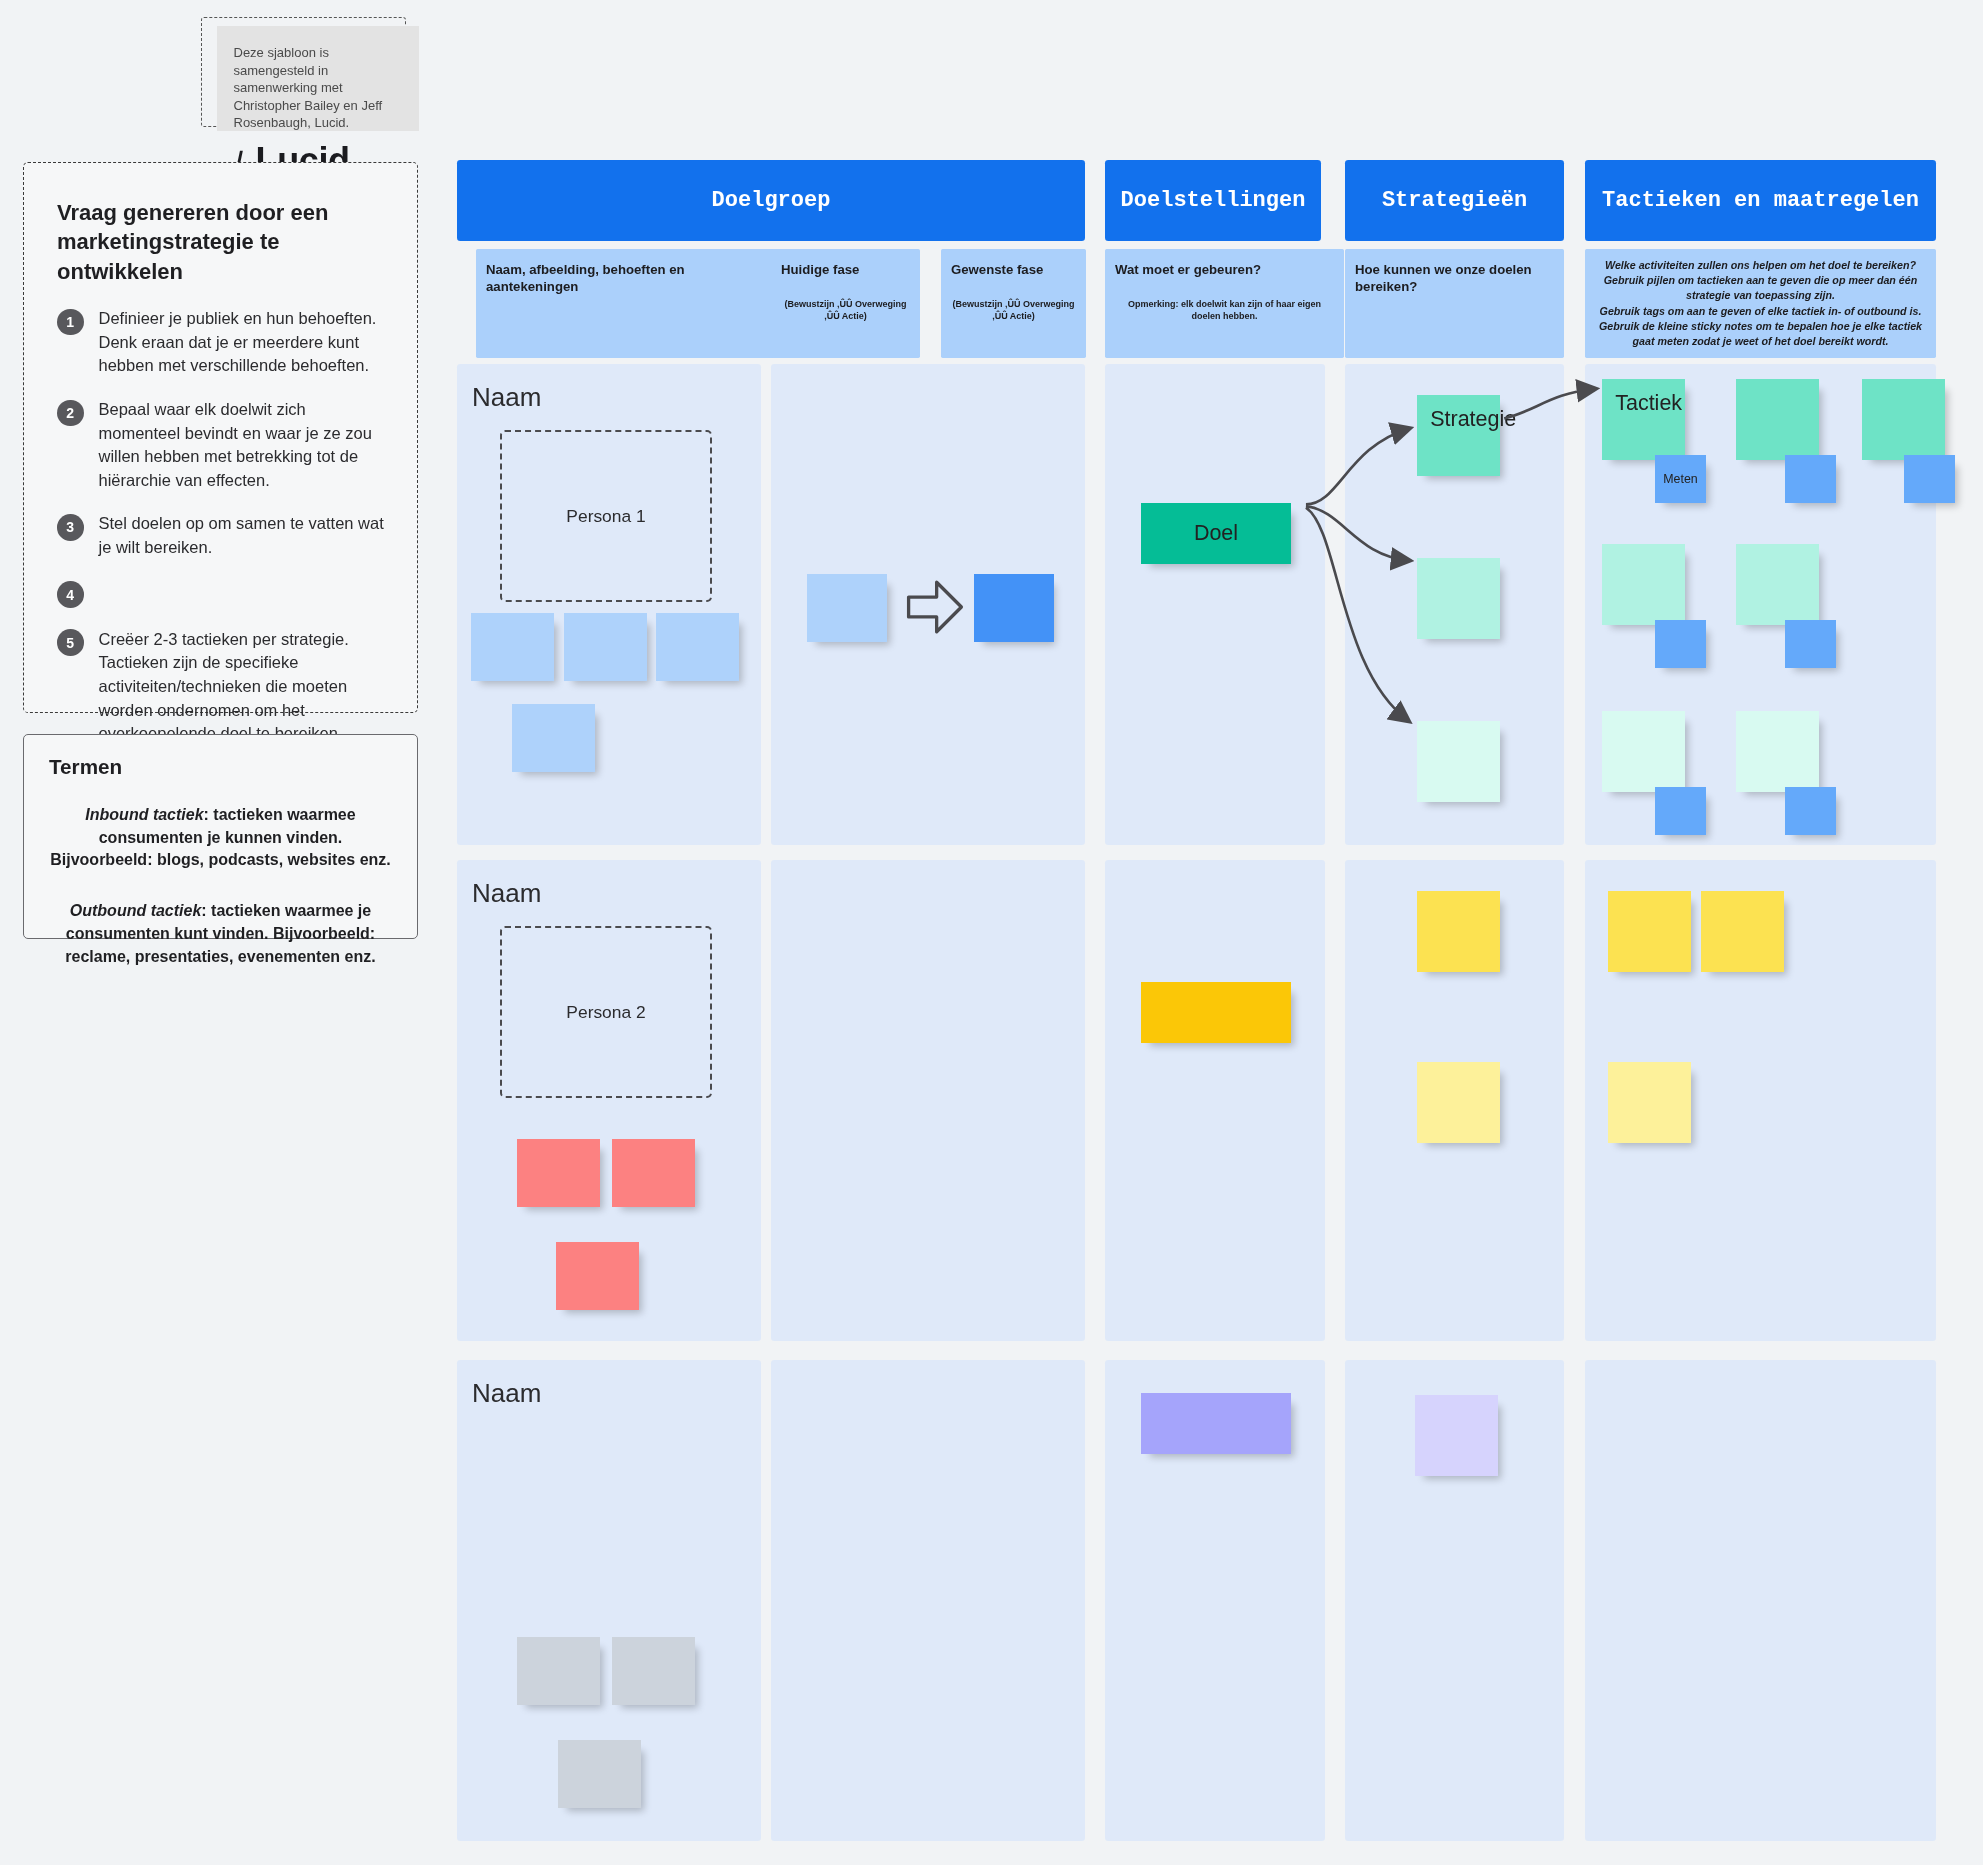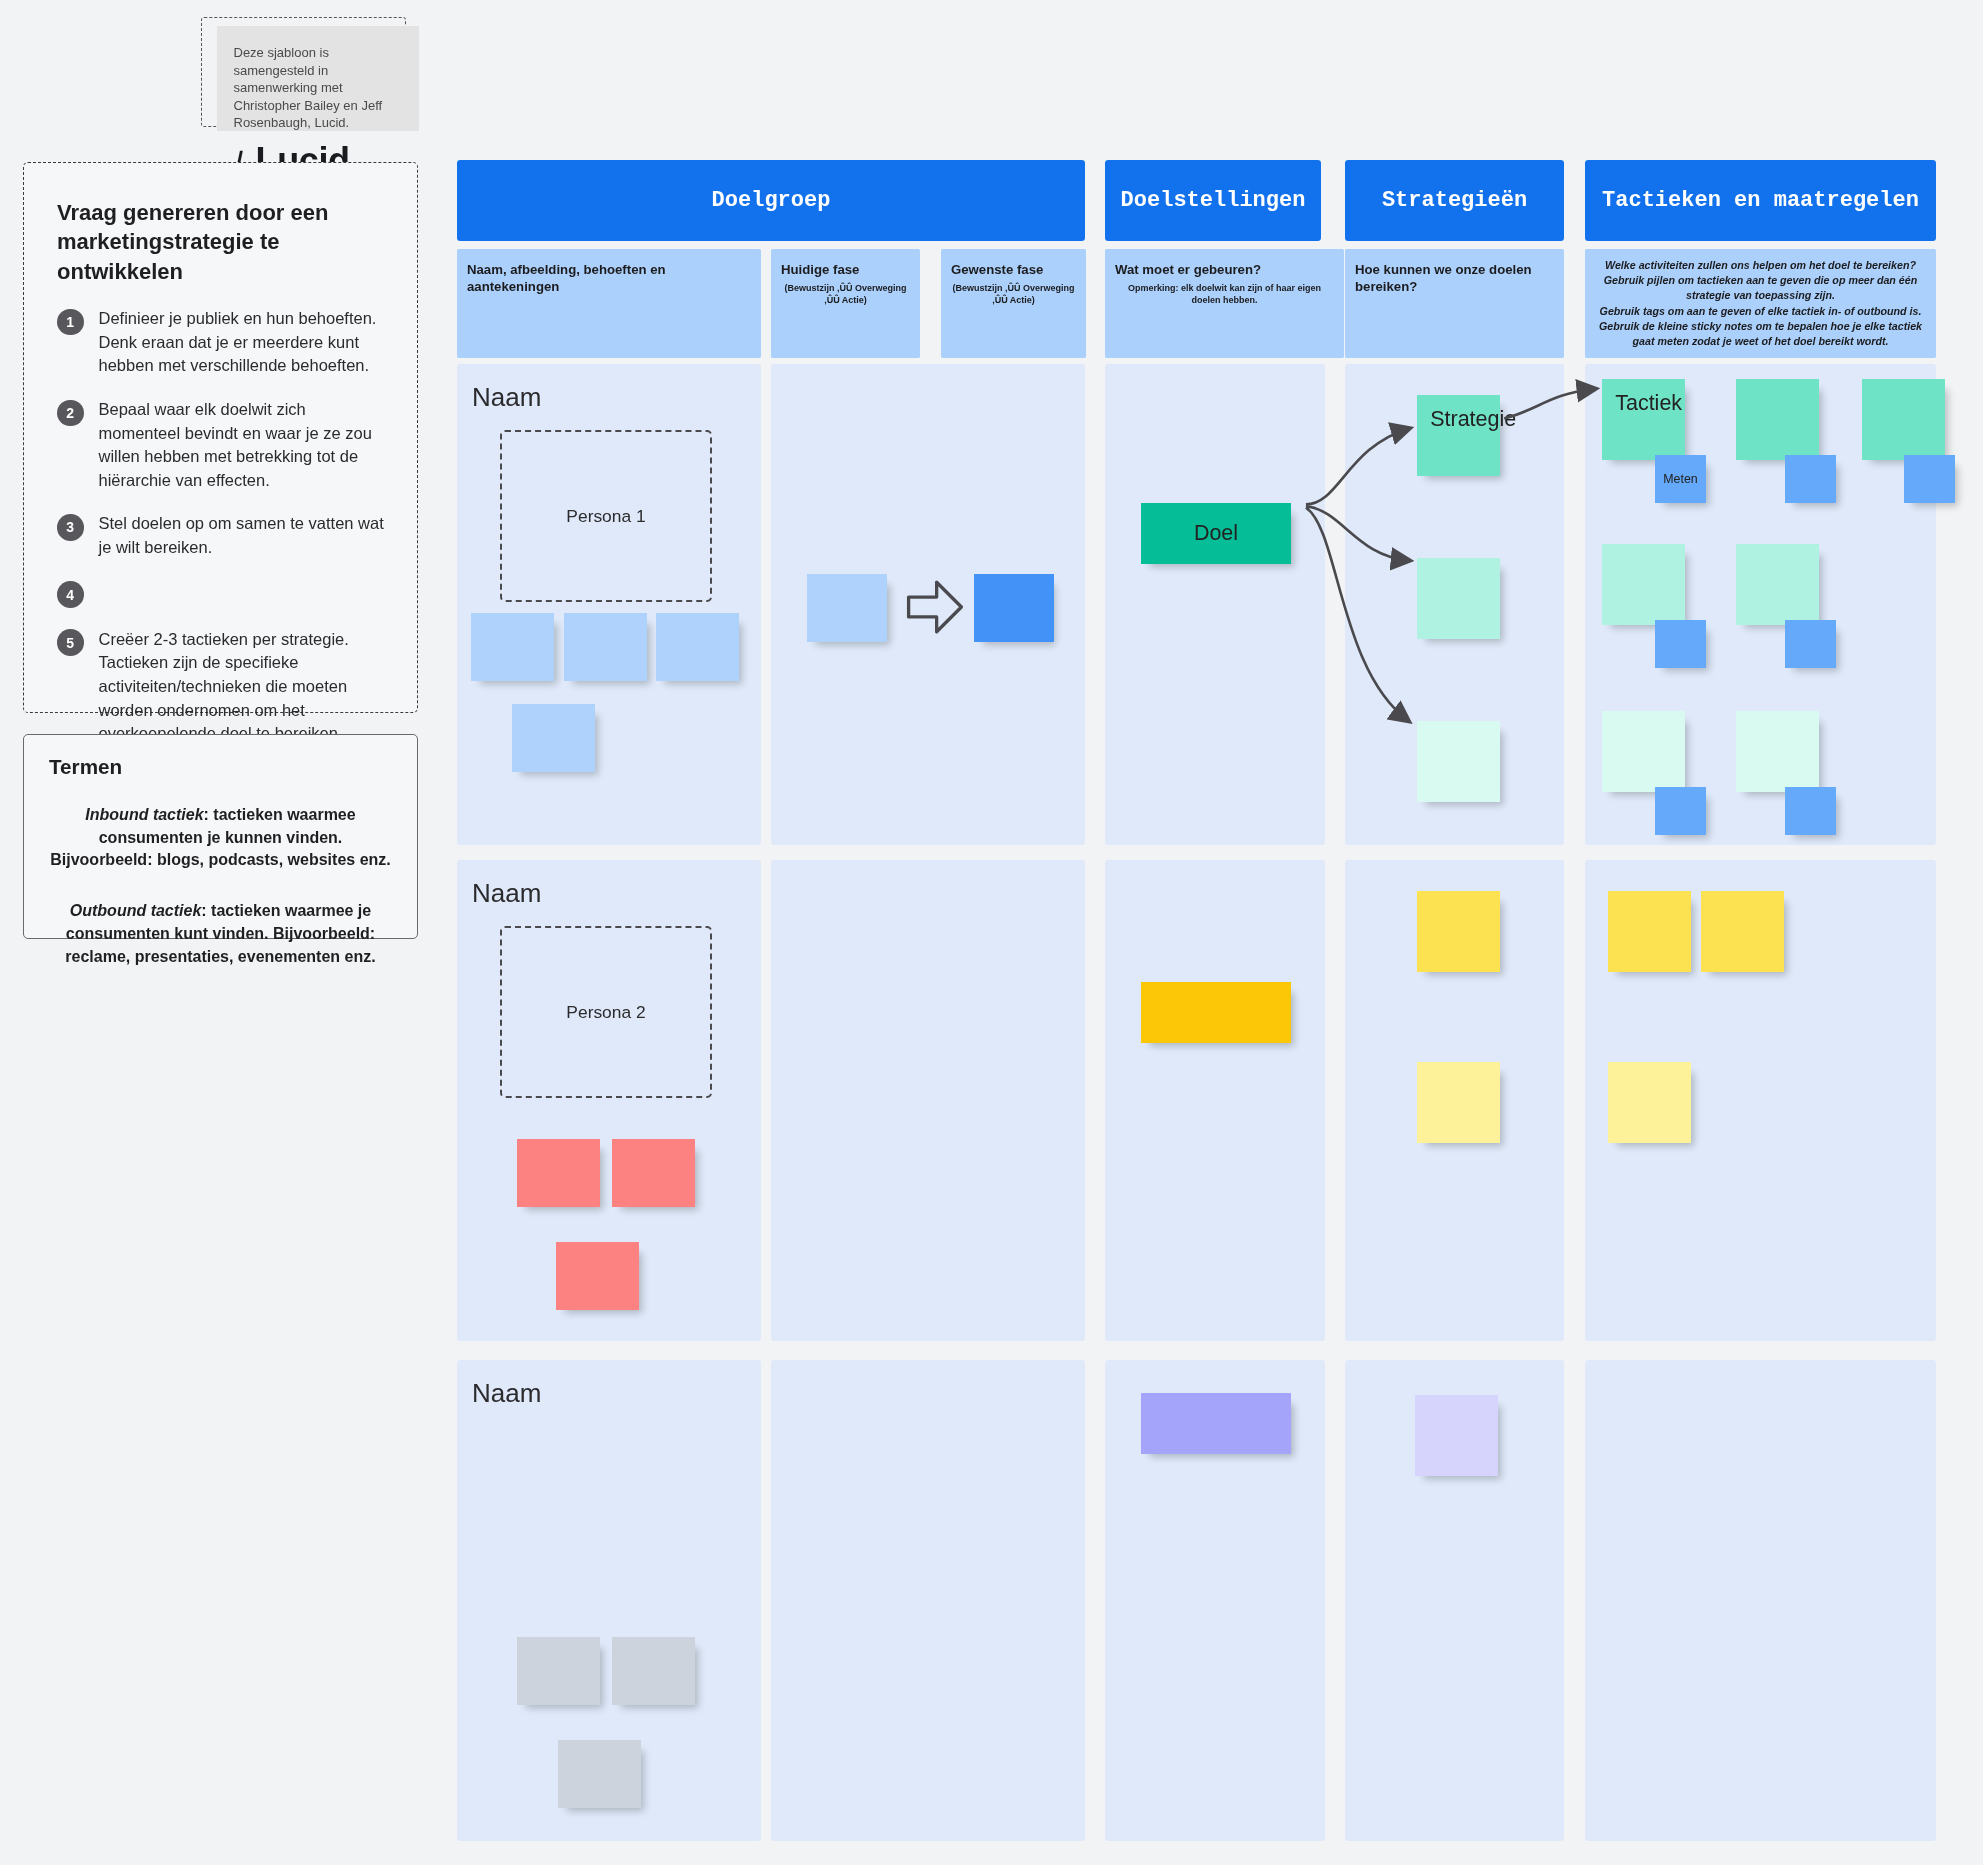--- a/index.html
+++ b/index.html
@@ -82,21 +82,21 @@
   }
   .sub-band {
     position: absolute; background: #abd0fb; border-radius: 1.7px;
     padding: 11.6px 10px 0 10px;
   }
   .sub-band .q {
     font-size: 13.2px; font-weight: bold; color: #1c1c1f; line-height: 1.3;
   }
   .sub-band .note {
     font-size: 9px; font-weight: bold; color: #1c1c1f; line-height: 1.35;
-    text-align: center; margin-top: 4px;
+    text-align: center; margin-top: 20px;
   }
   .sub-band .note-wide {
     font-size: 10.7px; font-weight: bold; color: #1c1c1f; line-height: 1.42;
     text-align: center;
   }
   .sub-band .q-left { text-align: left; }
 
   .cell {
     position: absolute; background: #dfe9f9; border-radius: 3.3px;
   }
@@ -181,21 +181,21 @@
 <div class="col-head" style="left:1105px; top:160px; width:216px;">
   <span class="t">Doelstellingen</span>
 </div>
 <div class="col-head" style="left:1345px; top:160px; width:219px;">
   <span class="t">Strategieën</span>
 </div>
 <div class="col-head" style="left:1585px; top:160px; width:351px;">
   <span class="t">Tactieken en maatregelen</span>
 </div>
 
-<div class="sub-band" style="left:457px; top:249px; width:304px; height:109px;">
+<div class="sub-band" style="left:476px; top:249px; width:304px; height:109px;">
   <div class="q q-left">Naam, afbeelding, behoeften en aantekeningen</div>
 </div>
 <div class="sub-band" style="left:771px; top:249px; width:149px; height:109px;">
   <div class="q q-left">Huidige fase</div>
   <div class="note">(Bewustzijn ‚ÛÛ Overweging ‚ÛÛ Actie)</div>
 </div>
 <div class="sub-band" style="left:941px; top:249px; width:145px; height:109px;">
   <div class="q q-left">Gewenste fase</div>
   <div class="note">(Bewustzijn ‚ÛÛ Overweging ‚ÛÛ Actie)</div>
 </div>

